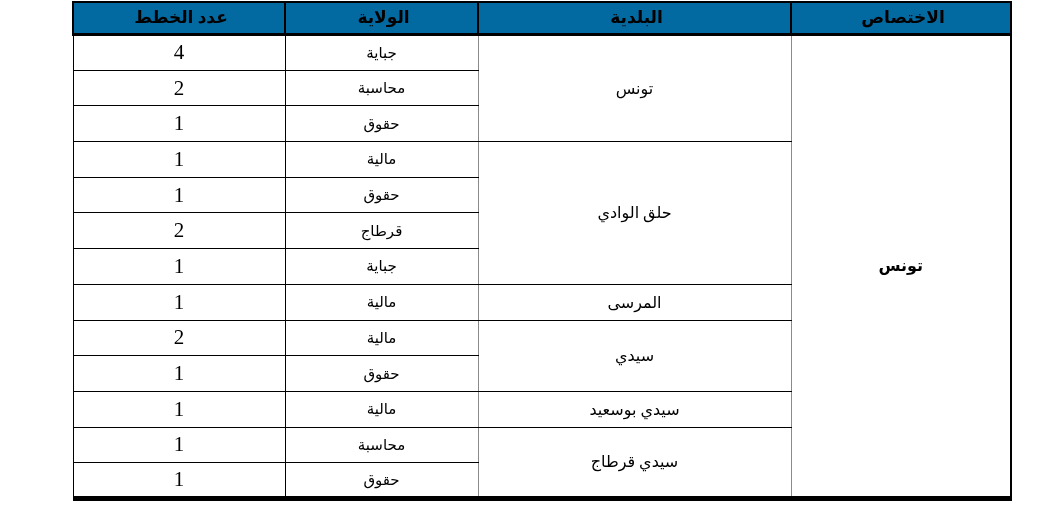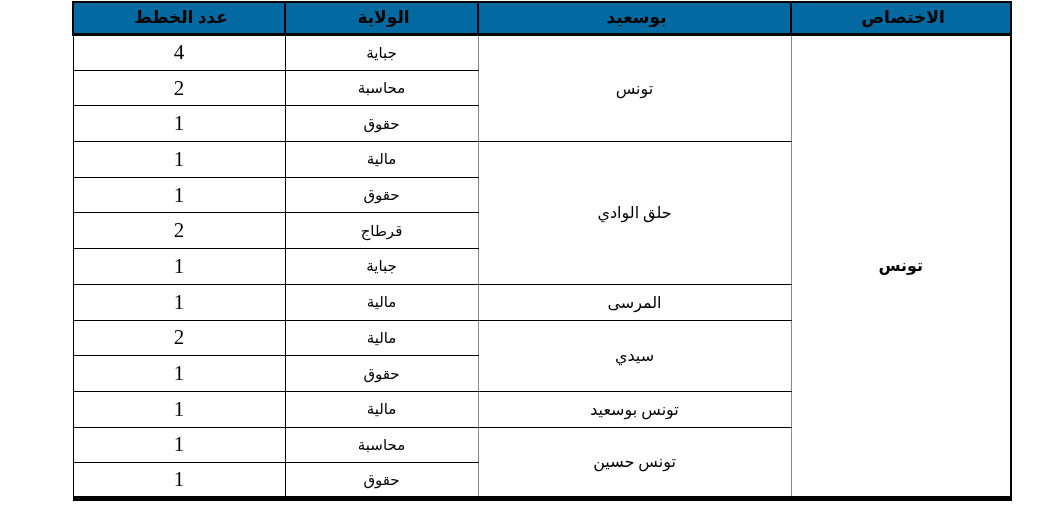--- a/index.html
+++ b/index.html
@@ -76,21 +76,21 @@
     <colgroup>
       <col style="width:212px">
       <col style="width:193px">
       <col style="width:313px">
       <col style="width:220px">
     </colgroup>
     <thead>
       <tr>
         <th>عدد الخطط</th>
         <th>الولاية</th>
-        <th>بوسعيد</th>
+        <th>البلدية</th>
         <th>الاختصاص</th>
       </tr>
     </thead>
     <tbody>
       <tr>
         <td class="c-count">4</td>
         <td class="c-spec">جباية</td>
         <td class="c-muni" rowspan="3">تونس</td>
         <td class="c-wilaya" rowspan="13">تونس</td>
       </tr>
@@ -129,26 +129,26 @@
         <td class="c-spec">مالية</td>
         <td class="c-muni" rowspan="2">سيدي</td>
       </tr>
       <tr>
         <td class="c-count">1</td>
         <td class="c-spec">حقوق</td>
       </tr>
       <tr>
         <td class="c-count">1</td>
         <td class="c-spec">مالية</td>
-        <td class="c-muni">تونس بوسعيد</td>
+        <td class="c-muni">سيدي بوسعيد</td>
       </tr>
       <tr>
         <td class="c-count">1</td>
         <td class="c-spec">محاسبة</td>
-        <td class="c-muni" rowspan="2">تونس حسين</td>
+        <td class="c-muni" rowspan="2">سيدي قرطاج</td>
       </tr>
       <tr>
         <td class="c-count">1</td>
         <td class="c-spec">حقوق</td>
       </tr>
     </tbody>
   </table>
 </div>
 
 </body></html>

